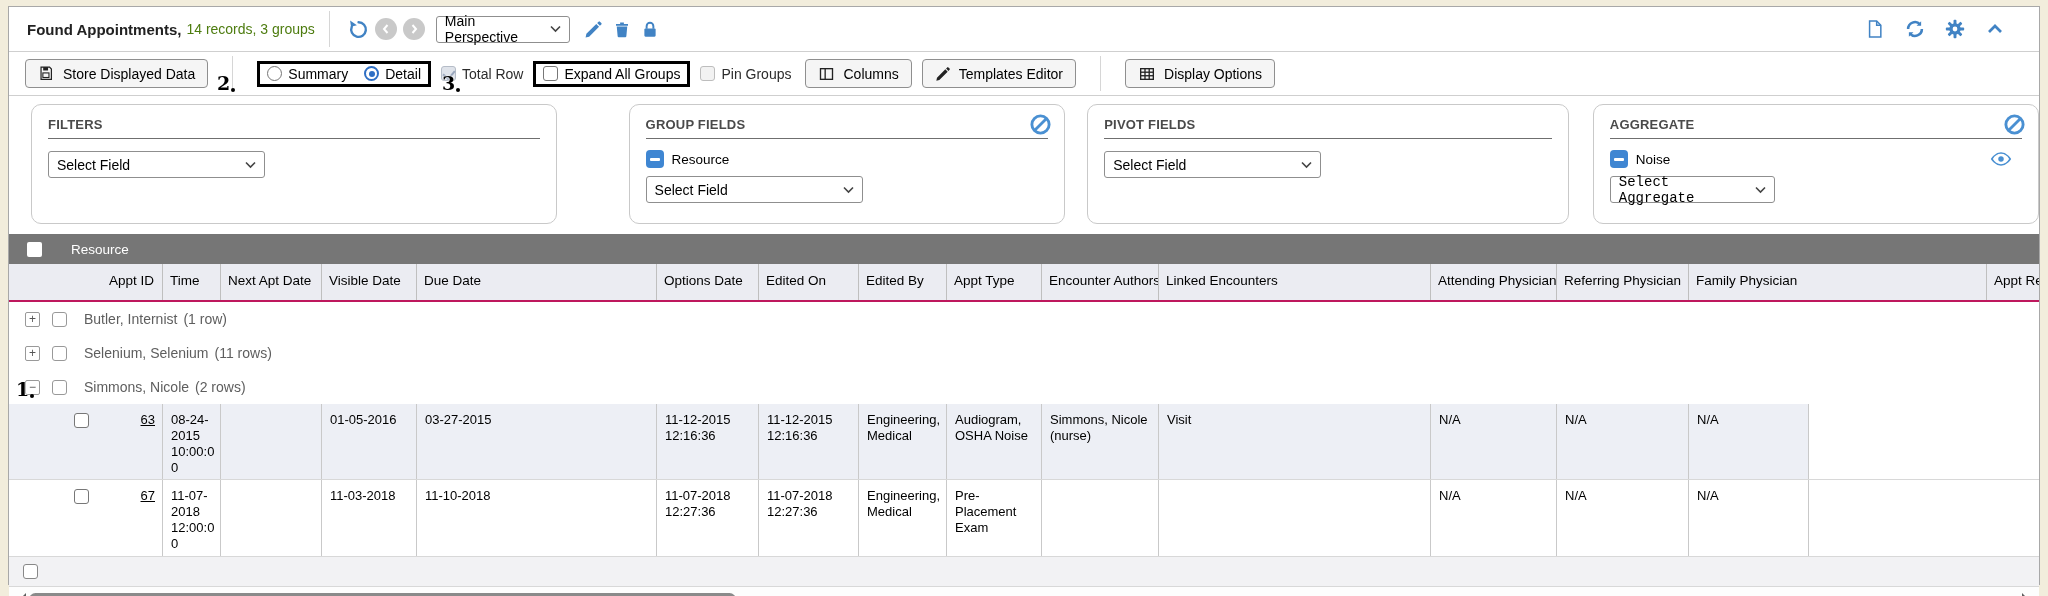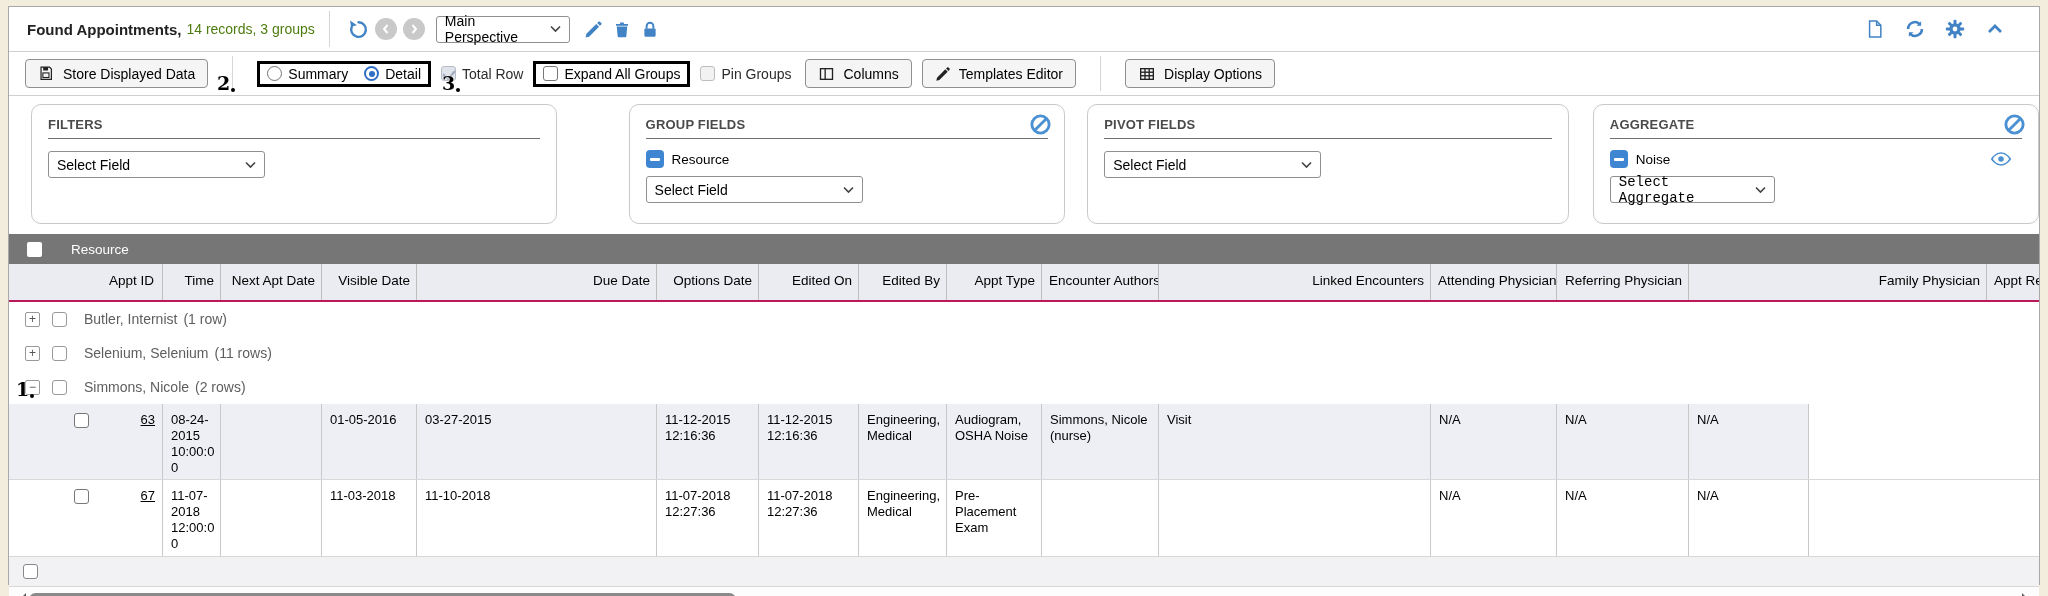--- a/index.html
+++ b/index.html
@@ -60,21 +60,21 @@
   .field-item { display:flex; align-items:center; gap:8px; margin-top:11px; font-size:13.5px; }
   .minus-btn { width:18px; height:18px; border-radius:4px; background:#3f86d2; position:relative; display:inline-block; cursor:pointer; }
   .minus-btn::after { content:""; position:absolute; left:4px; top:7.5px; width:10px; height:3px; background:#fff; border-radius:1px; }
   .ban { position:absolute; right:12px; top:8px; cursor:pointer; }
   .eye { margin-left:auto; margin-right:10px; cursor:pointer; }
   
   .gbar { height:30px; background:#767676; display:flex; align-items:center; color:#fff; font-size:13.5px; }
   .gbar .chk-w { width:15px; height:15px; background:#fff; border-radius:2px; margin-left:18px; }
   .gbar .glabel { margin-left:29px; }
   .ghead { height:38px; background:#ebecf2; display:flex; border-bottom:2px solid #be185d; font-size:13.5px; }
-  .hcell { padding:9px 6px 0 7px; border-right:1px solid #bfbfbf; overflow:hidden; white-space:nowrap;text-align:right; }
+  .hcell { padding:9px 6px 0 7px; border-right:1px solid #bfbfbf; overflow:hidden; white-space:nowrap; }
   .hc-sel { width:60px; border-right:none; }
   .hc-right { text-align:right; padding-right:8px; }
   .grow { height:34px; display:flex; align-items:center; font-size:14px; color:#5e5e5e; background:#fff; }
   .expander { width:15px; height:15px; border:1px solid #999; border-radius:2px; margin-left:16px;
               display:inline-flex; align-items:center; justify-content:center;
               font-size:12px; line-height:1; color:#555; cursor:pointer; background:#fff; }
   .grow .chk { margin-left:12px; border-color:#999; }
   .grow .gname { margin-left:17px; }
   .grow .gcount { margin-left:6px; }
   .drow { display:flex; font-size:13px; border-bottom:1px solid #d8d8d8; }

